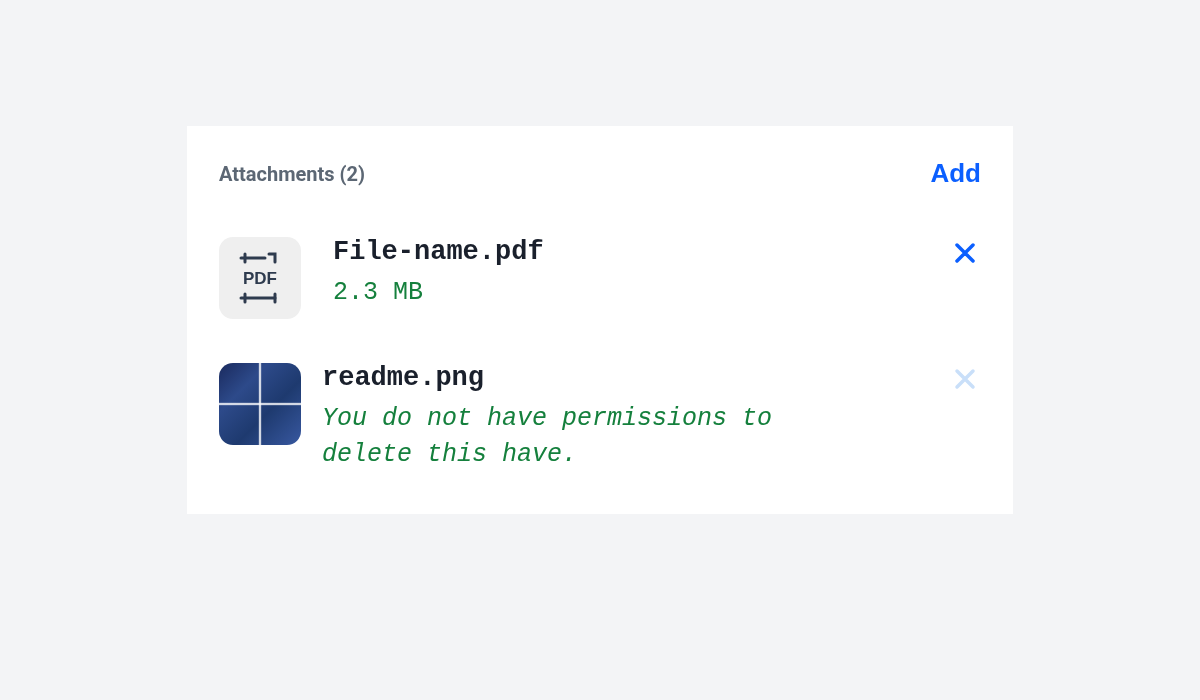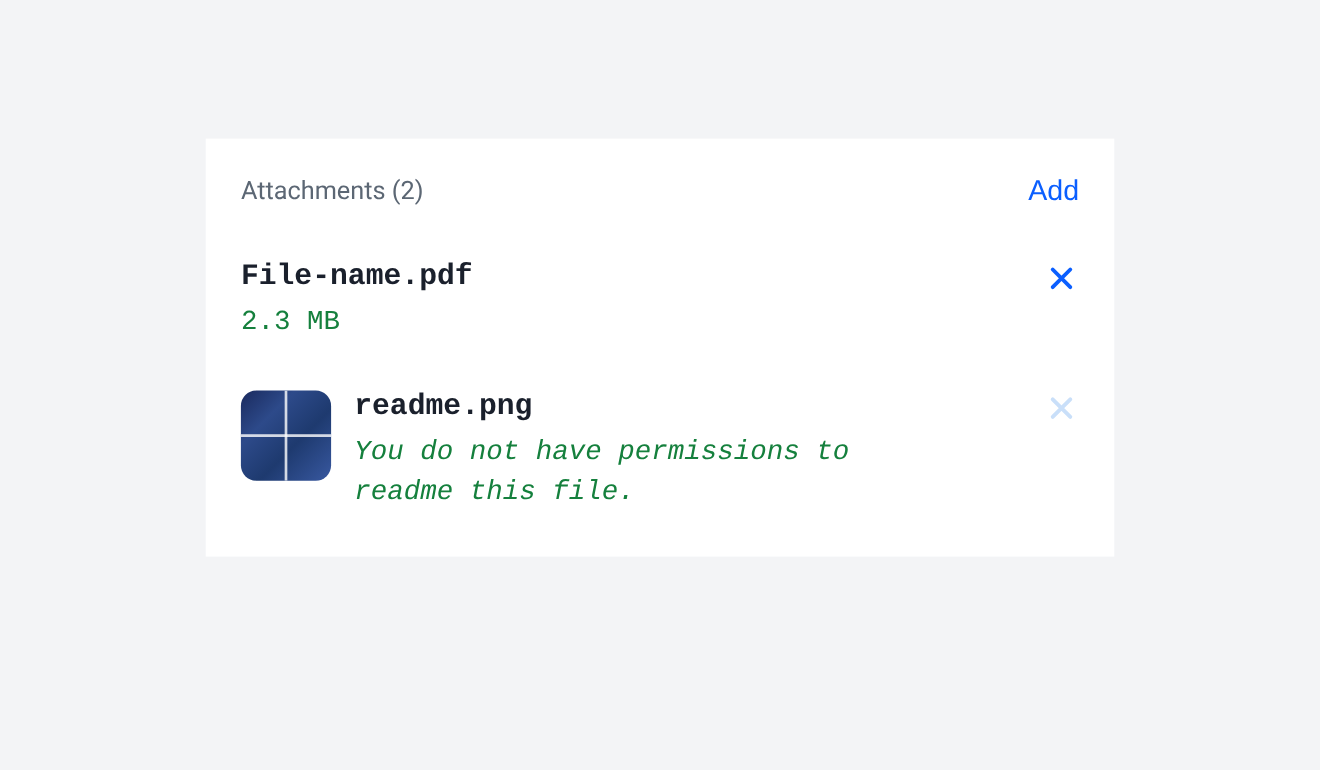--- a/index.html
+++ b/index.html
@@ -22,30 +22,30 @@
       width: 826px;
       padding: 32px 32px 40px 32px;
     }
     .header {
       display: flex;
       justify-content: space-between;
       align-items: center;
       margin-bottom: 48px;
     }
     .header-title {
-      font-size: 23px;
+      font-size: 20px;
       color: #5c6774;
-      font-weight: 400;
+      font-weight: 700;
     }
     .add-button {
       background: none;
       border: none;
       color: #0b5fff;
       font-size: 26px;
-      font-weight: 400;
+      font-weight: 700;
       cursor: pointer;
     }
     .file-row {
       display: flex;
       align-items: flex-start;
       gap: 32px;
       margin-bottom: 44px;
     }
     .file-row:last-child {
       margin-bottom: 0;
@@ -135,36 +135,49 @@
 </head>
 <body>
 
 <div class="card">
   <div class="header">
     <div class="header-title">Attachments (2)</div>
     <button class="add-button">Add</button>
   </div>
 
   <div class="file-row">
+    <div class="file-icon-box">
+      <div class="pdf-icon">
+        <svg viewBox="0 0 42 52" fill="none" stroke="#2e3b4e" stroke-width="3" stroke-linecap="round">
+          <path d="M6 2 L6 10"></path>
+          <path d="M2 6 L26 6"></path>
+          <path d="M30 2 L36 2 L36 10"></path>
+          <path d="M6 50 L6 42"></path>
+          <path d="M2 46 L36 46"></path>
+          <path d="M36 50 L36 42"></path>
+          <text x="21" y="32" font-size="17" font-weight="900" fill="#2e3b4e" stroke="none" text-anchor="middle" font-family="Arial, sans-serif">PDF</text>
+        </svg>
+      </div>
+    </div>
     <div class="file-info">
       <div class="file-name">File-name.pdf</div>
       <div class="file-meta">2.3 MB</div>
     </div>
     <button class="delete-button">
       <svg class="close-icon enabled" viewBox="0 0 24 24" fill="none" stroke="currentColor" stroke-width="3.5" stroke-linecap="round">
         <path d="M4 4 L20 20 M20 4 L4 20"></path>
       </svg>
     </button>
   </div>
 
   <div class="file-row">
     <div class="image-thumb"></div>
     <div class="file-info">
       <div class="file-name">readme.png</div>
-      <div class="file-meta italic">You do not have permissions to readme this file.</div>
+      <div class="file-meta italic">You do not have permissions to delete this have.</div>
     </div>
     <button class="delete-button disabled">
       <svg class="close-icon disabled" viewBox="0 0 24 24" fill="none" stroke="currentColor" stroke-width="3.5" stroke-linecap="round">
         <path d="M4 4 L20 20 M20 4 L4 20"></path>
       </svg>
     </button>
   </div>
 </div>
 
 </body></html>

